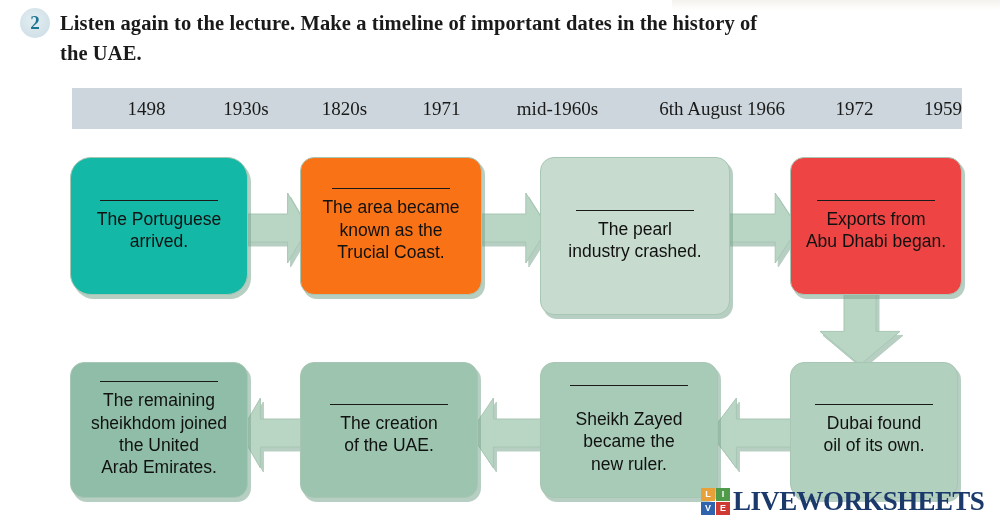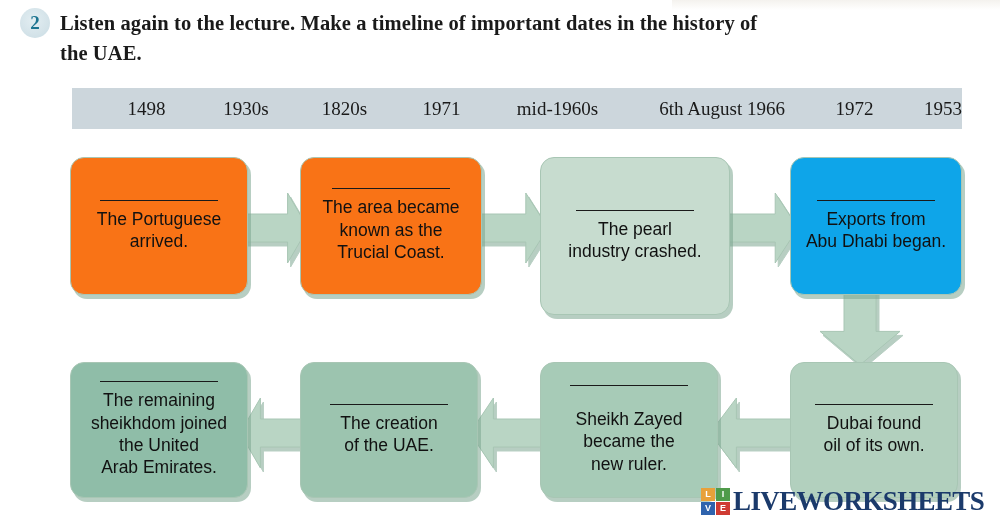--- a/index.html
+++ b/index.html
@@ -107,41 +107,41 @@
   <div class="instruction">Listen again to the lecture. Make a timeline of important dates in the history of the UAE.</div>
 
   <div class="wordbank" id="wordbank">
       <div class="wb-item" style="width: 95px;">1498</div>
       <div class="wb-item" style="width: 105px;">1930s</div>
       <div class="wb-item" style="width: 100px;">1820s</div>
       <div class="wb-item" style="width: 95px;">1971</div>
       <div class="wb-item" style="width: 140px;">mid-1960s</div>
       <div class="wb-item" style="width: 190px;">6th August 1966</div>
       <div class="wb-item" style="width: 90px;">1972</div>
-      <div class="wb-item" style="width: 90px;">1953</div>
+      <div class="wb-item" style="width: 90px;">1959</div>
     </div>
 
   <div id="timeline-layer">
-      <div class="flowbox" style="left: 70px; top: 157px; width: 178px; height: 138px; background: #f97316;">
+      <div class="flowbox" style="left: 70px; top: 157px; width: 178px; height: 138px; background: #14b8a6; border-radius: 21px;">
         <div class="blank-line"></div>
         <div class="btxt">The Portuguese
 arrived.</div>
       </div>
       <div class="flowbox" style="left: 300px; top: 157px; width: 182px; height: 138px; background: #f97316;">
         <div class="blank-line"></div>
         <div class="btxt">The area became
 known as the
 Trucial Coast.</div>
       </div>
       <div class="flowbox" style="left: 540px; top: 157px; width: 190px; height: 158px; background: rgb(199, 220, 207);">
         <div class="blank-line"></div>
         <div class="btxt">The pearl
 industry crashed.</div>
       </div>
-      <div class="flowbox" style="left: 790px; top: 157px; width: 172px; height: 138px; background: #0ea5e9;">
+      <div class="flowbox" style="left: 790px; top: 157px; width: 172px; height: 138px; background: #ef4444;">
         <div class="blank-line"></div>
         <div class="btxt">Exports from
 Abu Dhabi began.</div>
       </div>
       <svg class="arrow" width="68" height="70" viewBox="0 0 68 70" style="left: 240px; top: 193px;">
         <polygon points="0,21 47.6,21 47.6,0 68,35 47.6,70 47.6,49 0,49" fill="#b9d5c4" stroke="#a8c6b4" stroke-width="1"></polygon>
       </svg>
       <svg class="arrow" width="74" height="70" viewBox="0 0 74 70" style="left: 474px; top: 193px;">
         <polygon points="0,21 51.8,21 51.8,0 74,35 51.8,70 51.8,49 0,49" fill="#b9d5c4" stroke="#a8c6b4" stroke-width="1"></polygon>
       </svg>

